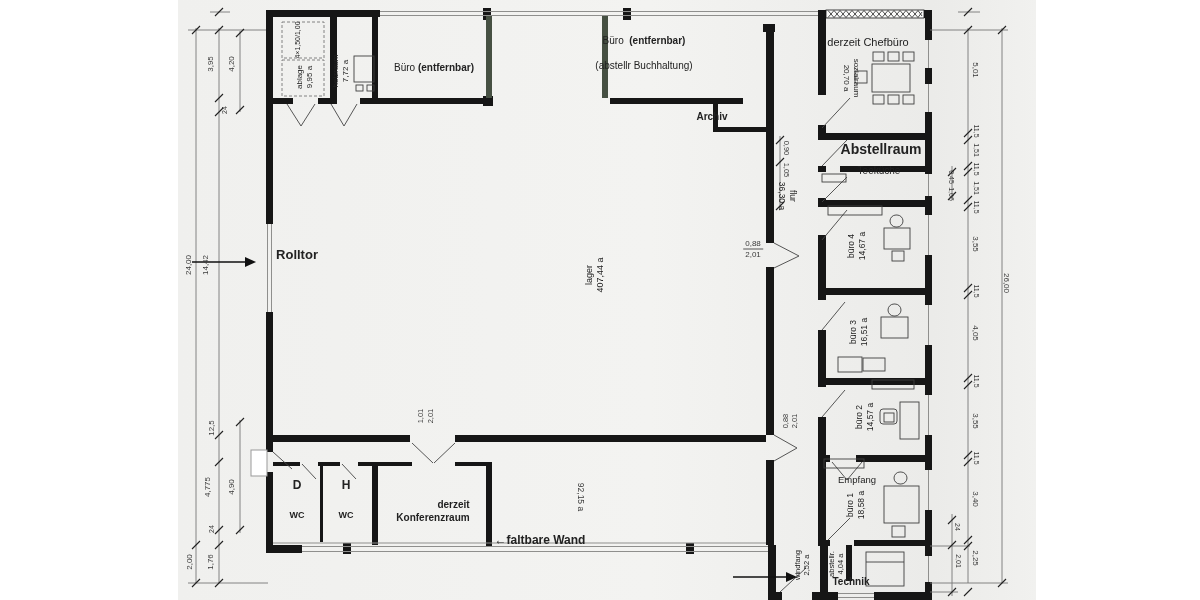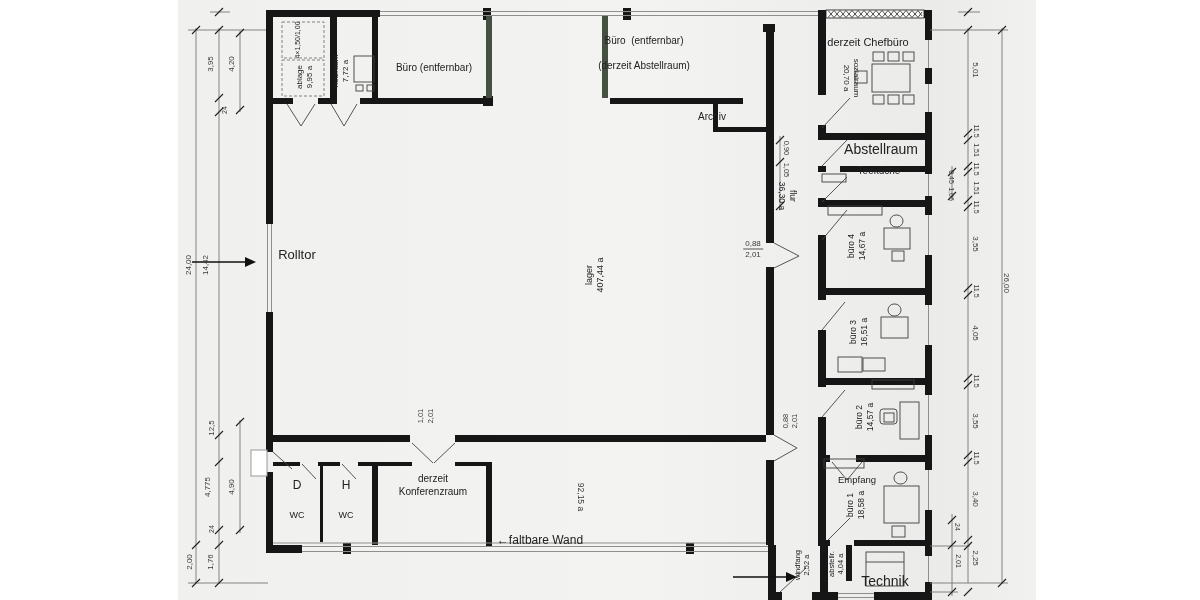--- a/index.html
+++ b/index.html
@@ -4,21 +4,21 @@
 <style>
   html,body{margin:0;padding:0;background:#fff;font-family:"Liberation Sans",sans-serif;}
   .stage{position:relative;width:1200px;height:600px;background:#fff;overflow:hidden;}
   .scan{position:absolute;left:178px;top:0;width:858px;height:600px;
         background:linear-gradient(90deg,#f0f0ee 0%,#f3f3f1 55%,#ebebe9 88%,#f1f1ef 100%);}
   .overlay{position:absolute;left:0;top:0;}
   .lbl{position:absolute;transform:translate(-50%,-50%);white-space:pre-line;color:#222;
        text-align:center;line-height:1.25;}
   .rl{transform:translate(-50%,-50%) rotate(-90deg);}
   .rr{transform:translate(-50%,-50%) rotate(90deg);}
-  .b{font-weight:normal;}
+  .b{font-weight:bold;}
   .dim{color:#3a3a3a;}
   .frac span{display:block;padding:0 2px;}
   .frac span:first-child{border-bottom:1px solid #555;}
 </style>
 </head>
 <body>
 
 <div class="stage">
   <div class="scan"></div>
 
@@ -187,21 +187,21 @@
   <div class="lbl rl" style="left:305px;top:77px;font-size:8px">ablage
 9,95 a</div>
   <div class="lbl rl" style="left:341px;top:71px;font-size:8px">heizraum
 7,72 a</div>
 
   <div class="lbl" style="left:434px;top:61px;font-size:10px">
     <span>Büro</span>&nbsp;<span class="b">(entfernbar)</span>
   </div>
   <div class="lbl" style="left:644px;top:53px;font-size:10px">
     <div><span>Büro</span>&nbsp;&nbsp;<span class="b">(entfernbar)</span></div>
-    <div>(derzeit Abstellraum)</div>
+    <div>(abstellr Buchhaltung)</div>
   </div>
   <div class="lbl b" style="left:712px;top:117px;font-size:10px">Archiv</div>
 
   <div class="lbl" style="left:868px;top:43px;font-size:11px">derzeit Chefbüro</div>
   <div class="lbl rr" style="left:851px;top:78px;font-size:8px">sozialraum
 20,70 a</div>
   <div class="lbl b" style="left:881px;top:150px;font-size:14px">Abstellraum</div>
   <div class="lbl" style="left:879px;top:171px;font-size:10px">Teeküche</div>
   <div class="lbl rl" style="left:857px;top:246px;font-size:8.5px">büro 4
 14,67 a</div>
@@ -209,31 +209,31 @@
 16,51 a</div>
   <div class="lbl rl" style="left:865px;top:417px;font-size:8.5px">büro 2
 14,57 a</div>
   <div class="lbl" style="left:857px;top:480px;font-size:9.5px">Empfang</div>
   <div class="lbl rl" style="left:856px;top:505px;font-size:8.5px">büro 1
 18,58 a</div>
   <div class="lbl rl" style="left:802px;top:565px;font-size:7.5px">windfang
 2,52 a</div>
   <div class="lbl rl" style="left:836px;top:564px;font-size:7.5px">abstellr.
 4,04 a</div>
-  <div class="lbl b" style="left:885px;top:582px;font-size:14px">Technik</div>
+  <div class="lbl b" style="left:851px;top:582px;font-size:10px">Technik</div>
 
   <div class="lbl" style="left:297px;top:500px">
     <span class="b" style="font-size:12px;display:block">D</span>
     <span class="b" style="font-size:9px;display:block;margin-top:-3px">WC</span>
   </div>
   <div class="lbl" style="left:346px;top:500px">
     <span class="b" style="font-size:12px;display:block">H</span>
     <span class="b" style="font-size:9px;display:block;margin-top:-3px">WC</span>
   </div>
-  <div class="lbl b" style="left:433px;top:485px;font-size:10px;text-align:center">derzeit
+  <div class="lbl b" style="left:433px;top:511px;font-size:10px;text-align:right">derzeit
 Konferenzraum</div>
   <div class="lbl" style="left:540px;top:533px;font-size:12px">
     <span>←</span><span class="b">faltbare Wand</span>
   </div>
   <div class="lbl rr dim" style="left:581px;top:497px;font-size:8.5px">92,15 a</div>
 
   <div class="lbl rl" style="left:595px;top:275px;font-size:9px">lager
 407,44 a</div>
   <div class="lbl rr" style="left:787px;top:196px;font-size:8.5px">flur
 36,30 a</div>

